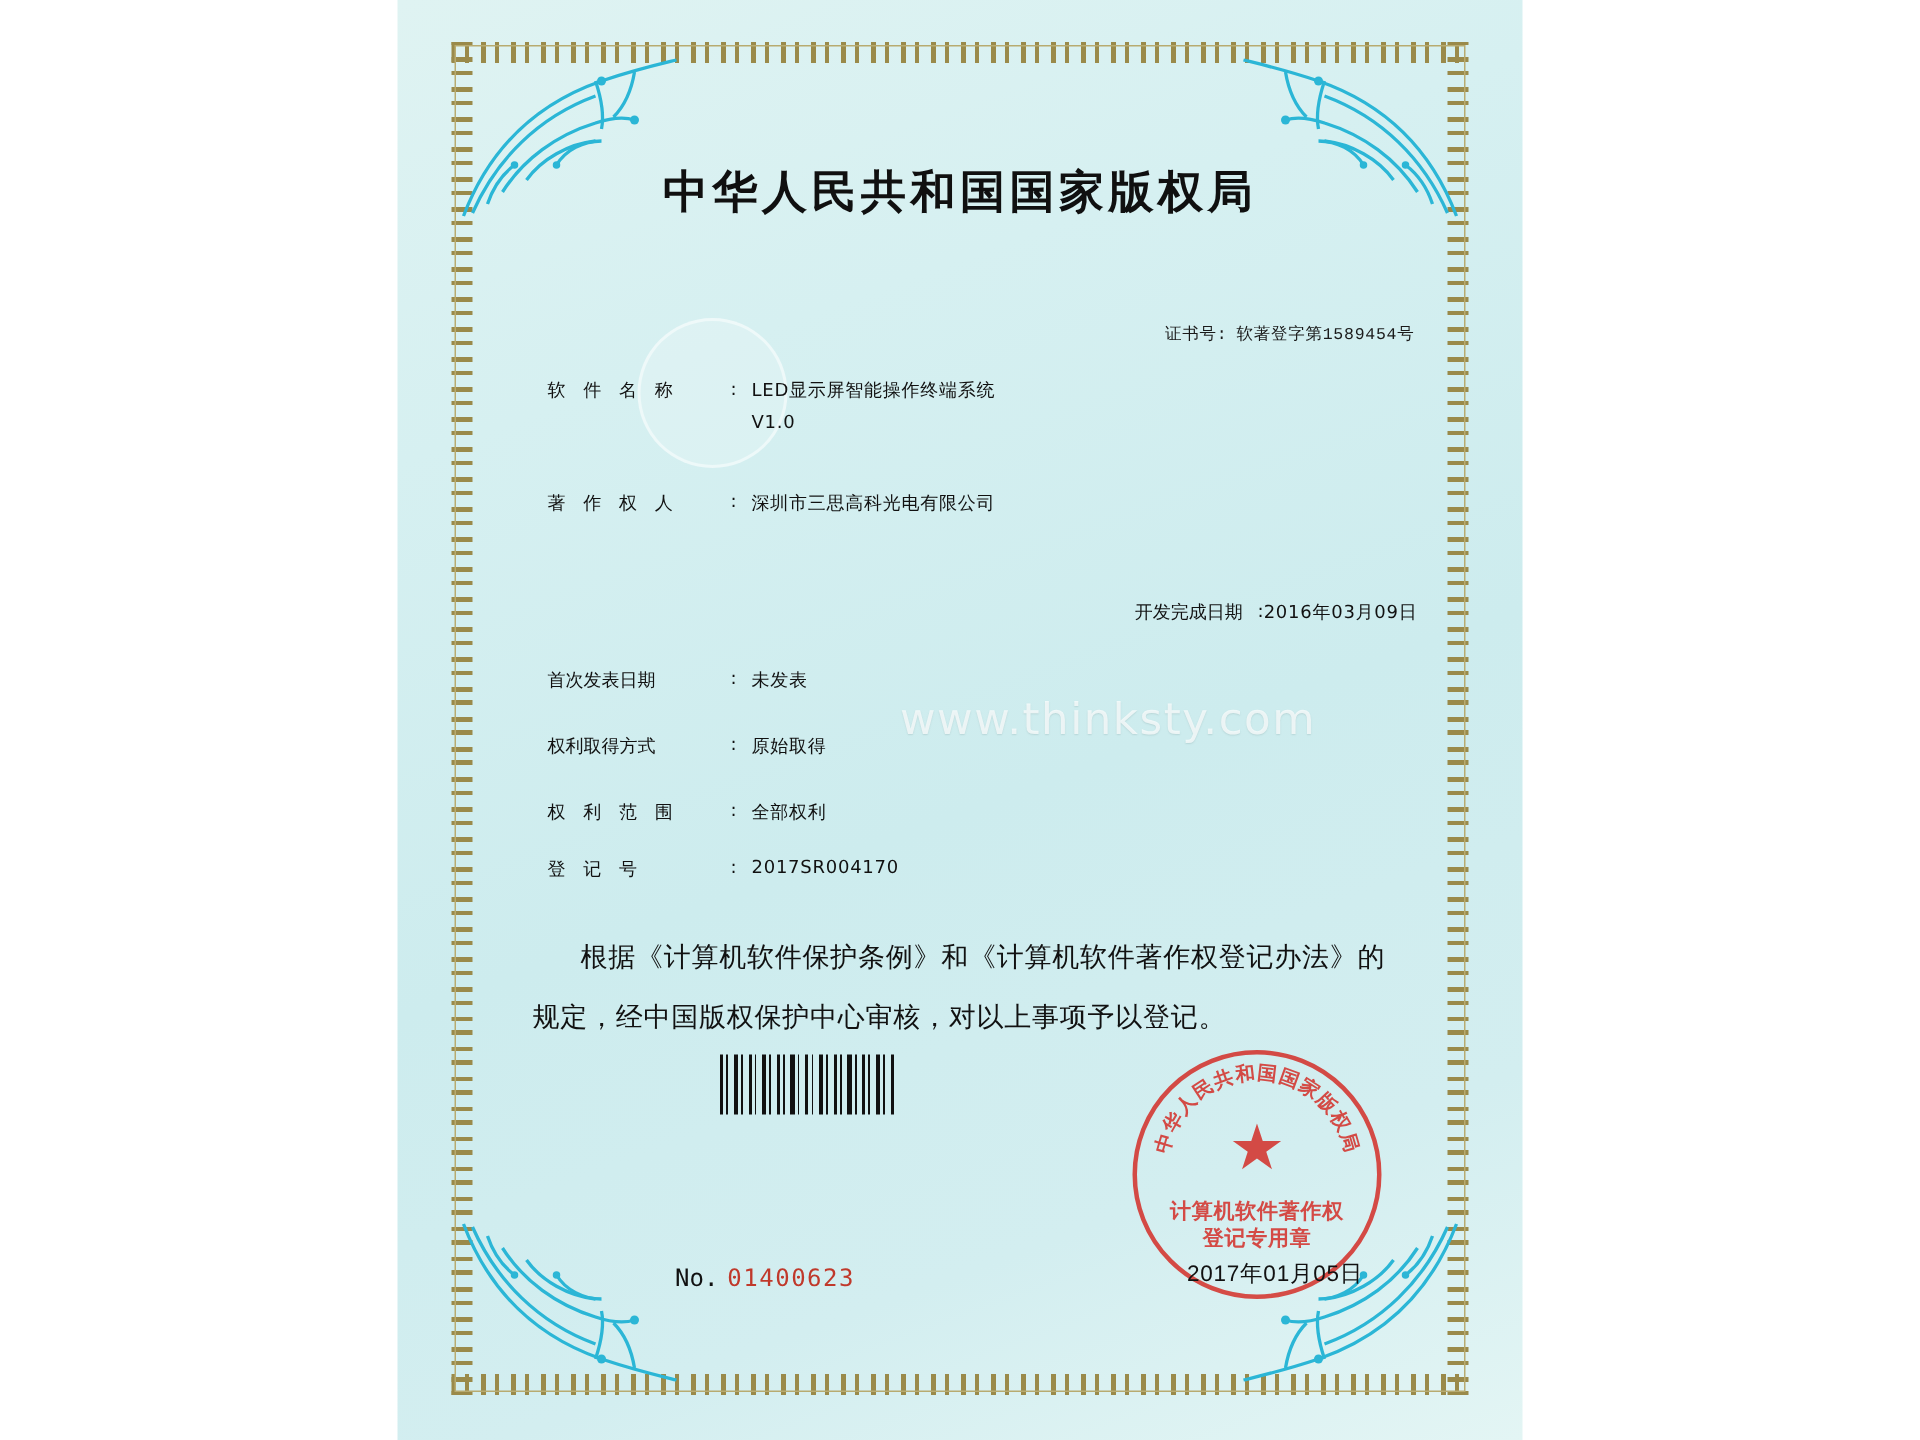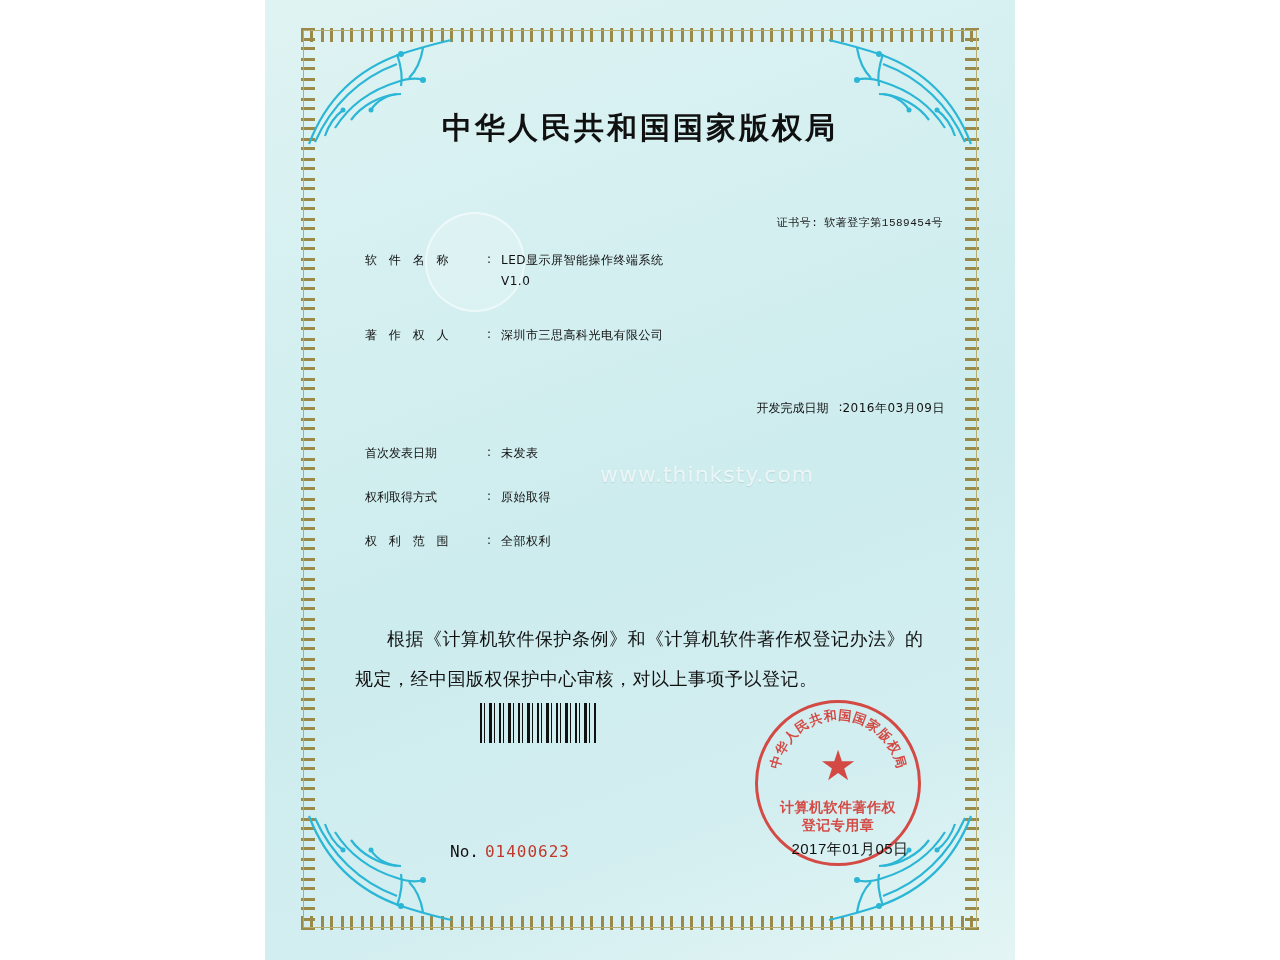--- a/index.html
+++ b/index.html
@@ -260,21 +260,21 @@
   .serial .num {
     color: #c0392b;
     margin-left: 6px;
     letter-spacing: 1px;
   }
 
   .watermark {
     position: absolute;
     left: 275px;
     top: 462px;
-    font-size: 22px;
+    font-size: 29px;
     color: rgba(255,255,255,0.72);
     font-family: "DejaVu Sans", "Liberation Sans", sans-serif;
     letter-spacing: 1px;
     text-shadow: 0 1px 1px rgba(120,150,150,0.25);
     pointer-events: none;
   }
 
   .ghost-emblem {
     position: absolute;
     left: 100px;
@@ -410,20 +410,23 @@
       </div>
 
       <div class="field f-scope">
         <span class="lbl">权 利 范 围</span><span class="colon">:</span><span class="val">全部权利</span>
       </div>
 
       <div class="field f-acq">
         <span class="lbl tight">权利取得方式</span><span class="colon">:</span><span class="val">原始取得</span>
       </div>
 
+      <div class="field f-reg">
+        <span class="lbl">登 记 号</span><span class="colon">:</span><span class="val">2017SR004170</span>
+      </div>
 
       <div class="paragraph p1">根据《计算机软件保护条例》和《计算机软件著作权登记办法》的</div>
       <div class="paragraph p2">规定，经中国版权保护中心审核，对以上事项予以登记。</div>
 
       <div class="barcode"></div>
 
       <div class="seal">
         <svg class="seal-arc" viewBox="0 0 160 160">
           <defs>
             <path id="arcpath" d="M 22,92 A 60,60 0 1 1 138,92" fill="none"></path>

